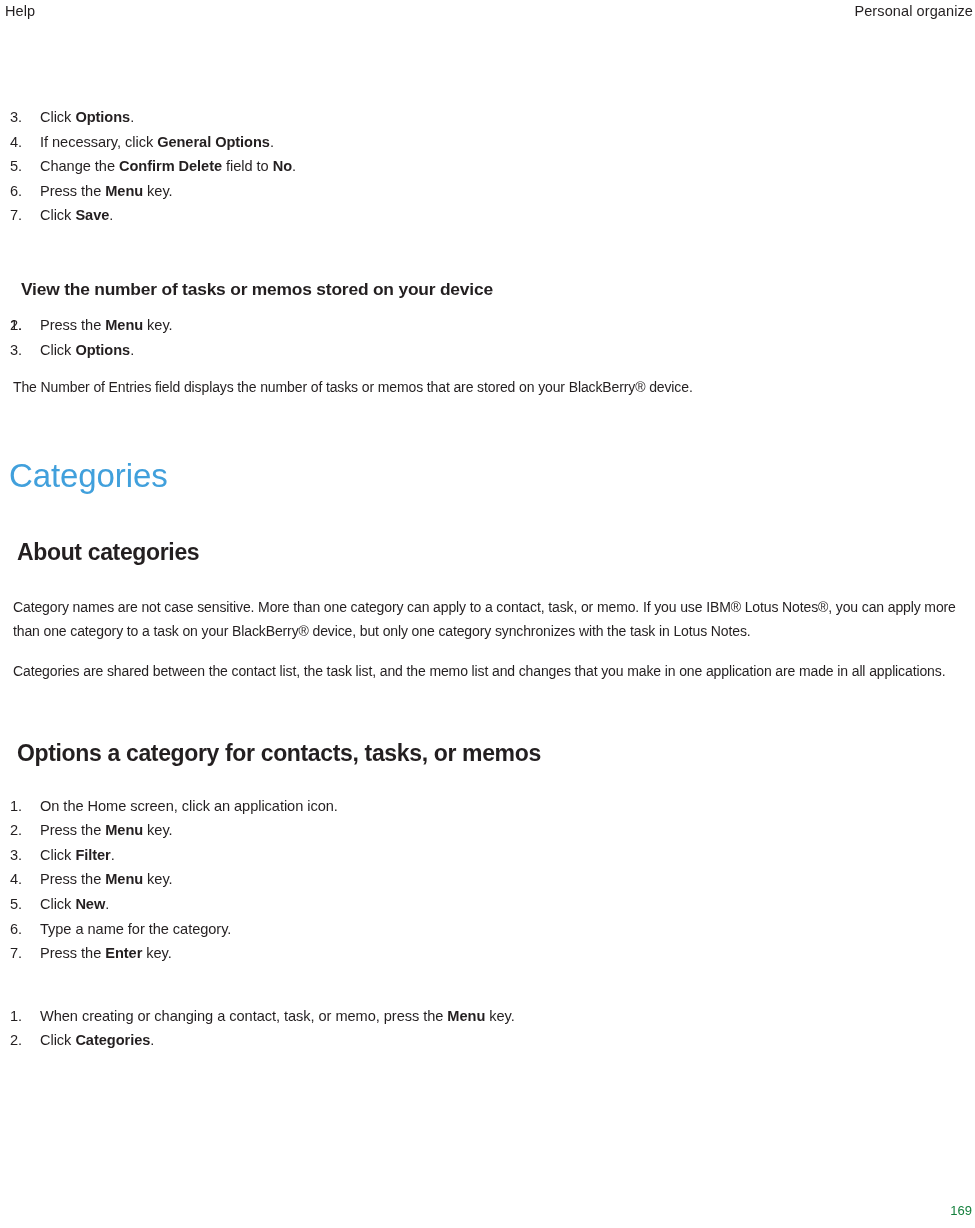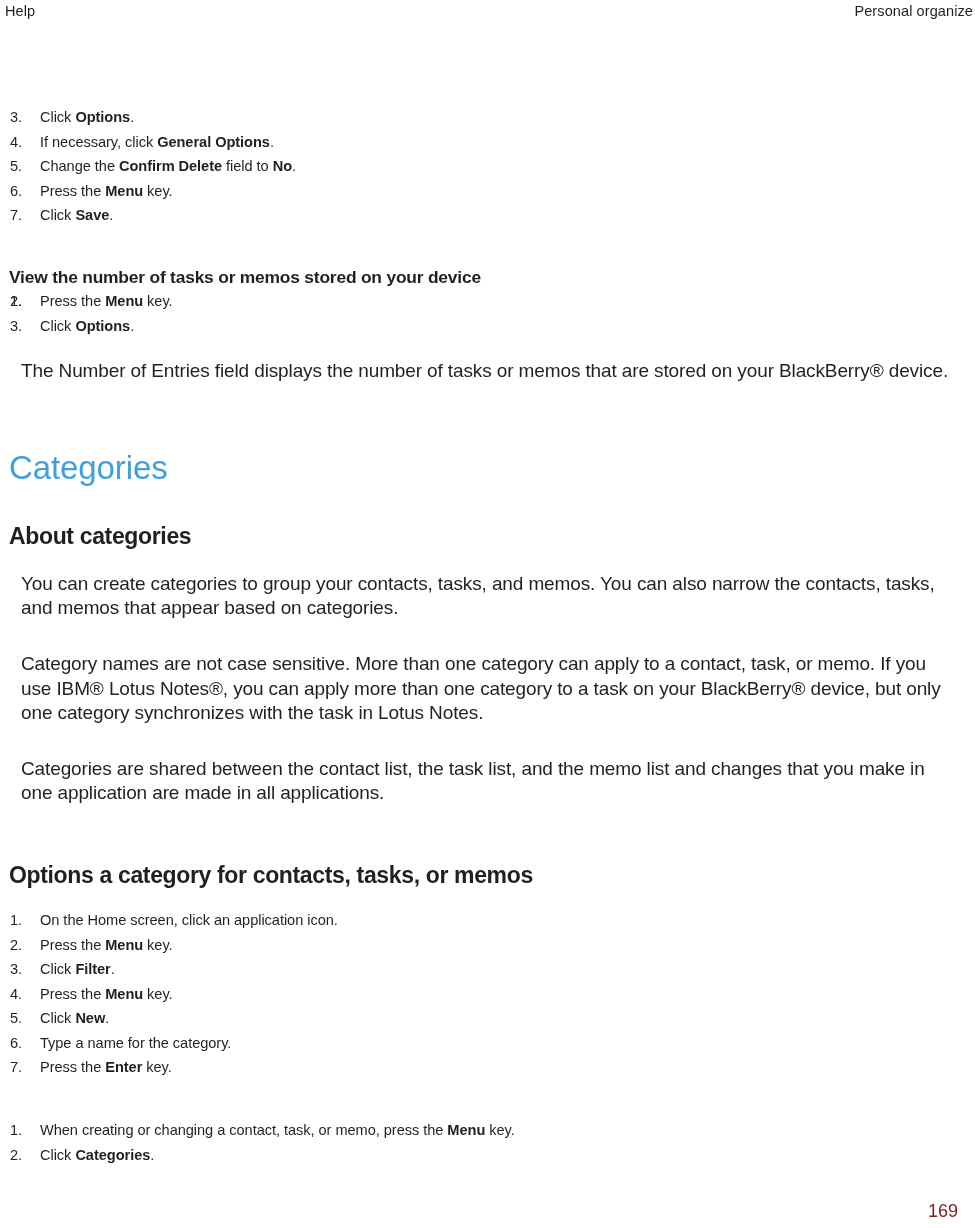--- a/index.html
+++ b/index.html
@@ -77,61 +77,61 @@
     font-weight: 400;
     color: #41a0dc;
     margin: 0;
     letter-spacing: -0.1px;
   }
   h2.section {
     font-size: 23px;
     line-height: 30px;
     font-weight: 700;
     color: #231f20;
-    margin: 0;
+    margin: 8px;
     letter-spacing: -0.35px;
   }
   h3.subsection {
     font-size: 17.4px;
     line-height: 24px;
     font-weight: 700;
     color: #231f20;
-    margin: 0;
+    margin: 12px;
     letter-spacing: -0.2px;
   }
 
   
   p.body {
-    font-size: 19px;
+    font-size: 14px;
     line-height: 24.6px;
     color: #231f20;
-    margin: 12px;
+    margin: 4px;
     letter-spacing: -0.12px;
   }
 
   
   .sp-h3-top      { height: 37px; }
   .sp-after-list  { height: 9px; }
   .sp-before-h1   { height: 52px; }
   .sp-h1-to-h2    { height: 33px; }
   .sp-h2-to-p     { height: 9px; }
   .sp-p-to-p      { height: 7px; }
   .sp-before-h2b  { height: 42px; }
   .sp-p-to-list   { height: 9px; }
   .sp-before-h2c  { height: 33px; }
   .sp-h2-to-list  { height: 5px; }
 
   
   .page-number {
     position: absolute;
-    right: 17px;
+    right: 3px;
     bottom: 8px;
-    font-size: 18px;
+    font-size: 13px;
     line-height: 18px;
-    color: #7f1d1d;
+    color: #15803d;
   }
 </style>
 </head>
 <body>
 
 <div class="page-header">
   <span class="hdr-text">Help</span>
   <span class="hdr-text">Personal organize</span>
 </div>
 
@@ -162,21 +162,20 @@
   <div class="sp-before-h1"></div>
 
   <h1 class="chapter">Categories</h1>
 
   <div class="sp-h1-to-h2"></div>
 
   <h2 class="section">About categories</h2>
 
   <div class="sp-h2-to-p"></div>
 
-  <p class="body">You can create categories to group your contacts, tasks, and memos. You can also narrow the contacts, tasks, and memos that appear based on categories.</p>
   <div class="sp-p-to-p"></div>
   <p class="body">Category names are not case sensitive. More than one category can apply to a contact, task, or memo. If you use IBM® Lotus Notes®, you can apply more than one category to a task on your BlackBerry® device, but only one category synchronizes with the task in Lotus Notes.</p>
   <div class="sp-p-to-p"></div>
   <p class="body">Categories are shared between the contact list, the task list, and the memo list and changes that you make in one application are made in all applications.</p>
 
   <div class="sp-before-h2b"></div>
 
   <h2 class="section">Options a category for contacts, tasks, or memos</h2>
 
   <div class="sp-h2-to-p"></div>

